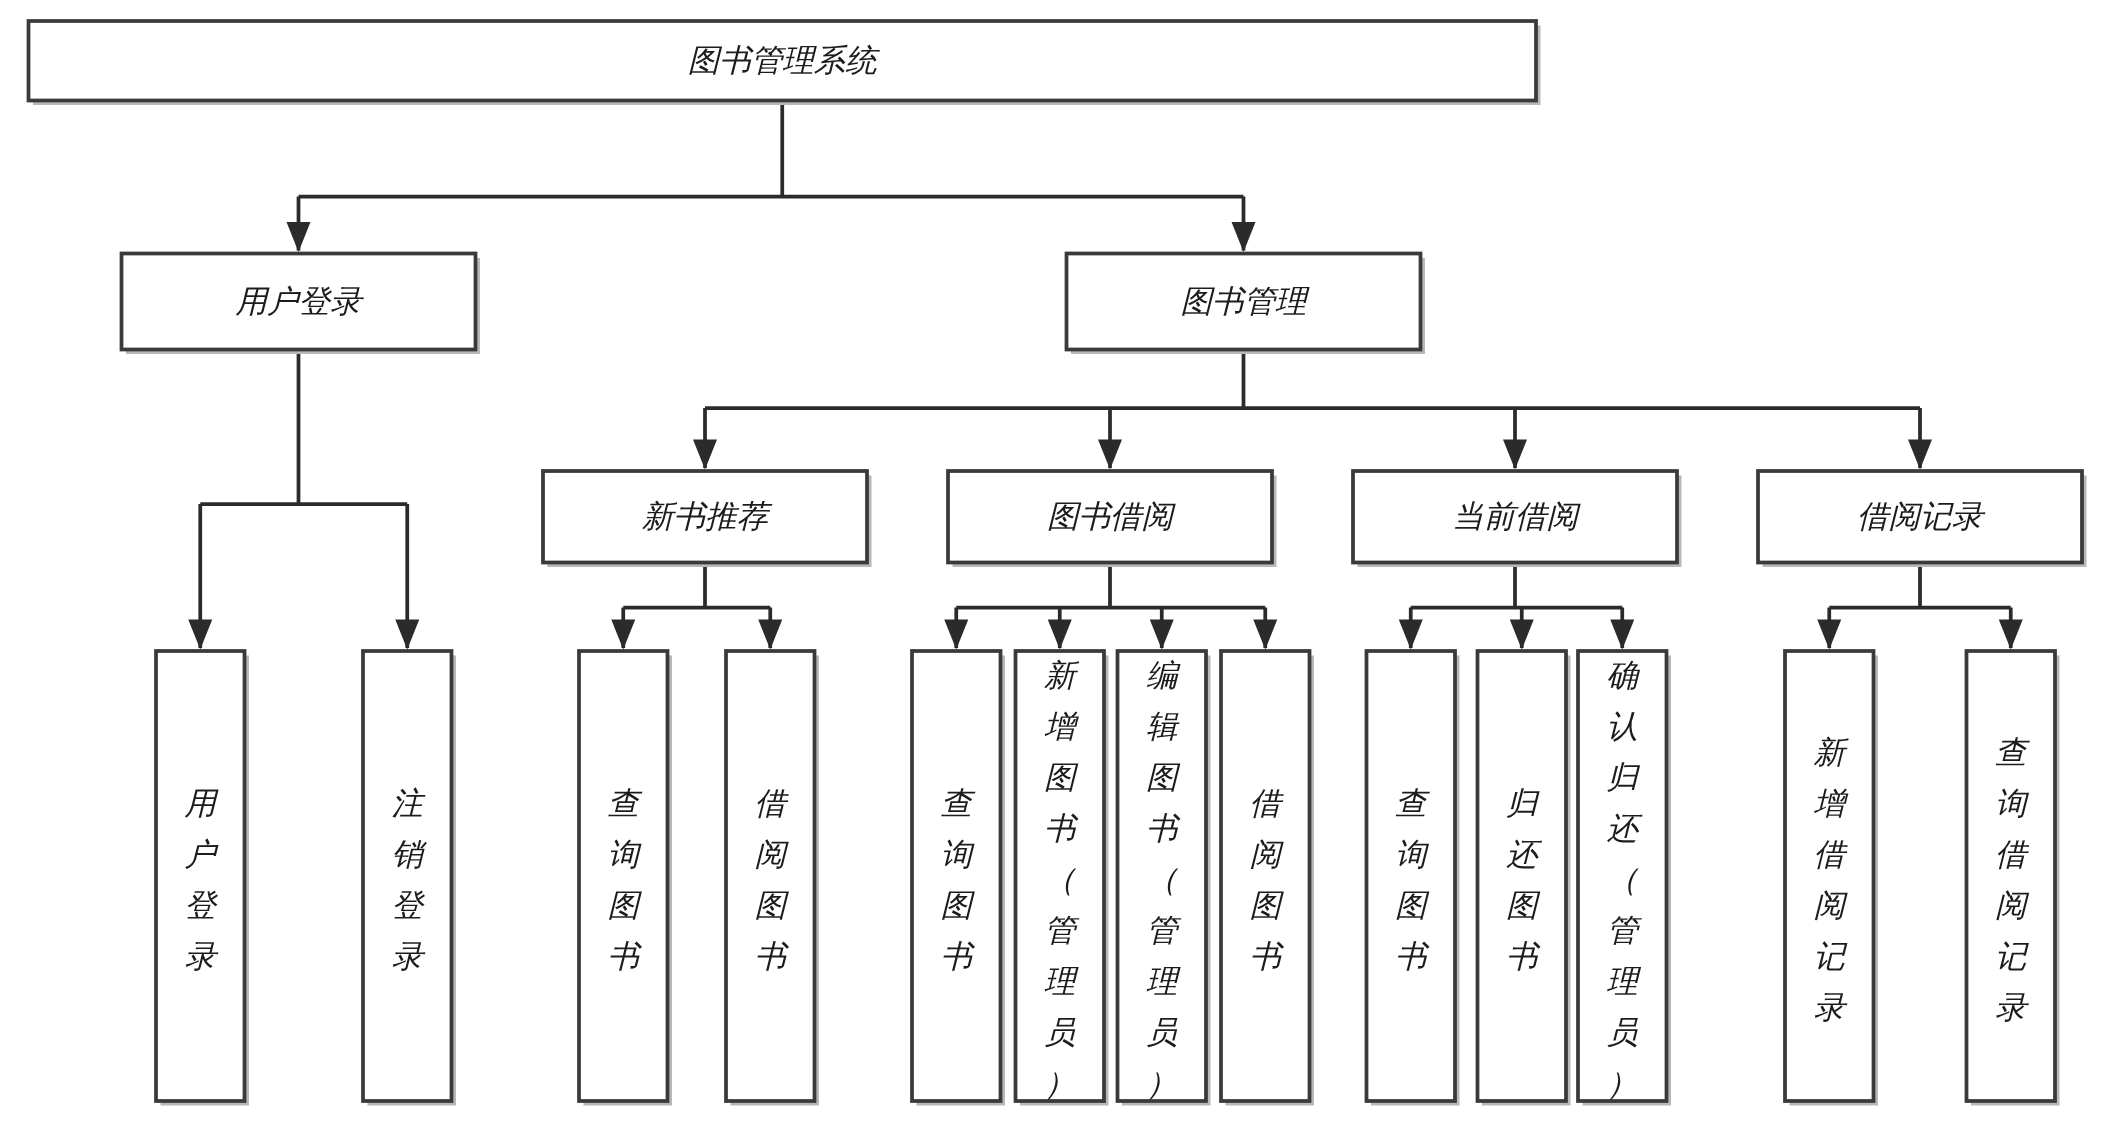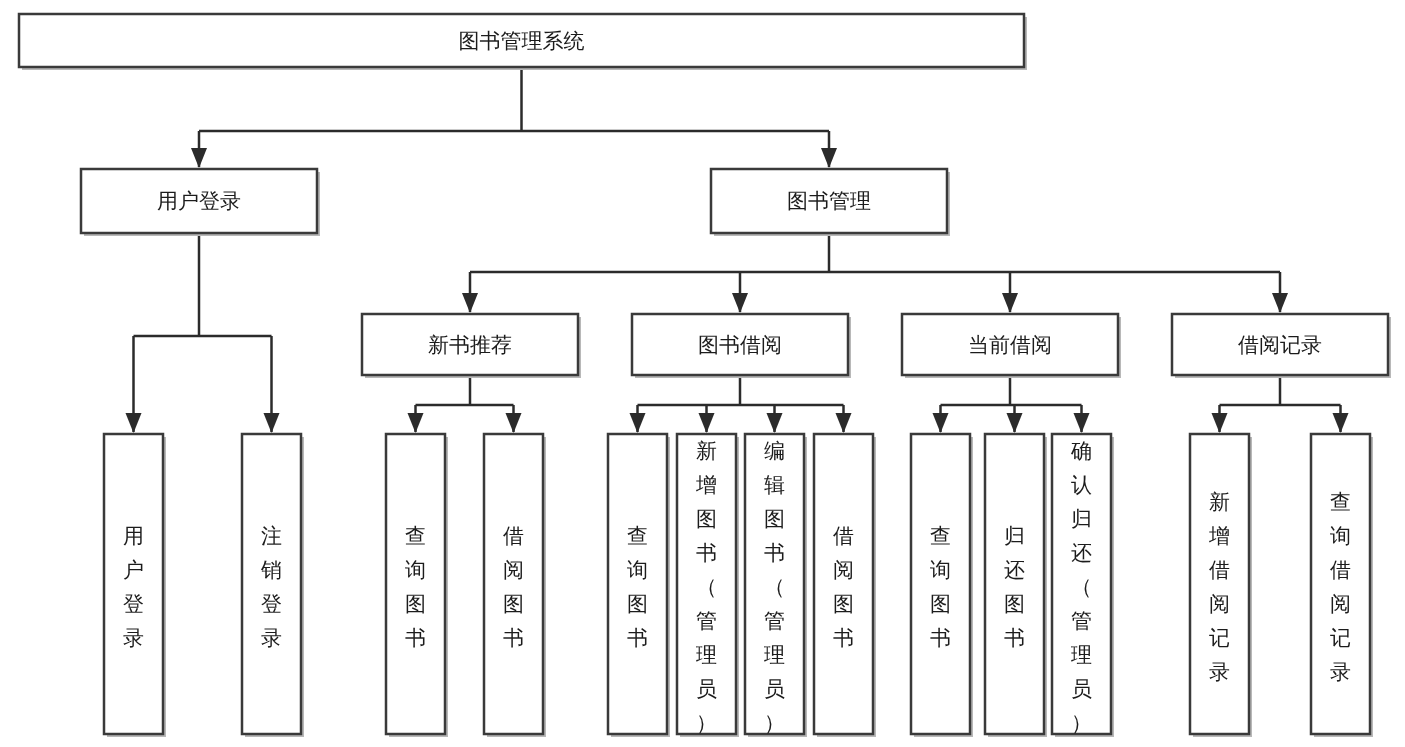--- a/index.html
+++ b/index.html
@@ -11,20 +11,21 @@
     width: 1405px;
     height: 747px;
     font-family: "DejaVu Sans", "Liberation Sans", sans-serif;
     overflow: hidden;
     position: relative;
   }
   #diagram-root {
     position: relative;
     width: 1216px;
     height: 747px;
+    font-style: italic;
   }
   svg#flow {
     position: absolute;
     top: 0;
     left: 0;
     width: 1405px;
     height: 747px;
     display: block;
   }
   .node-box {

